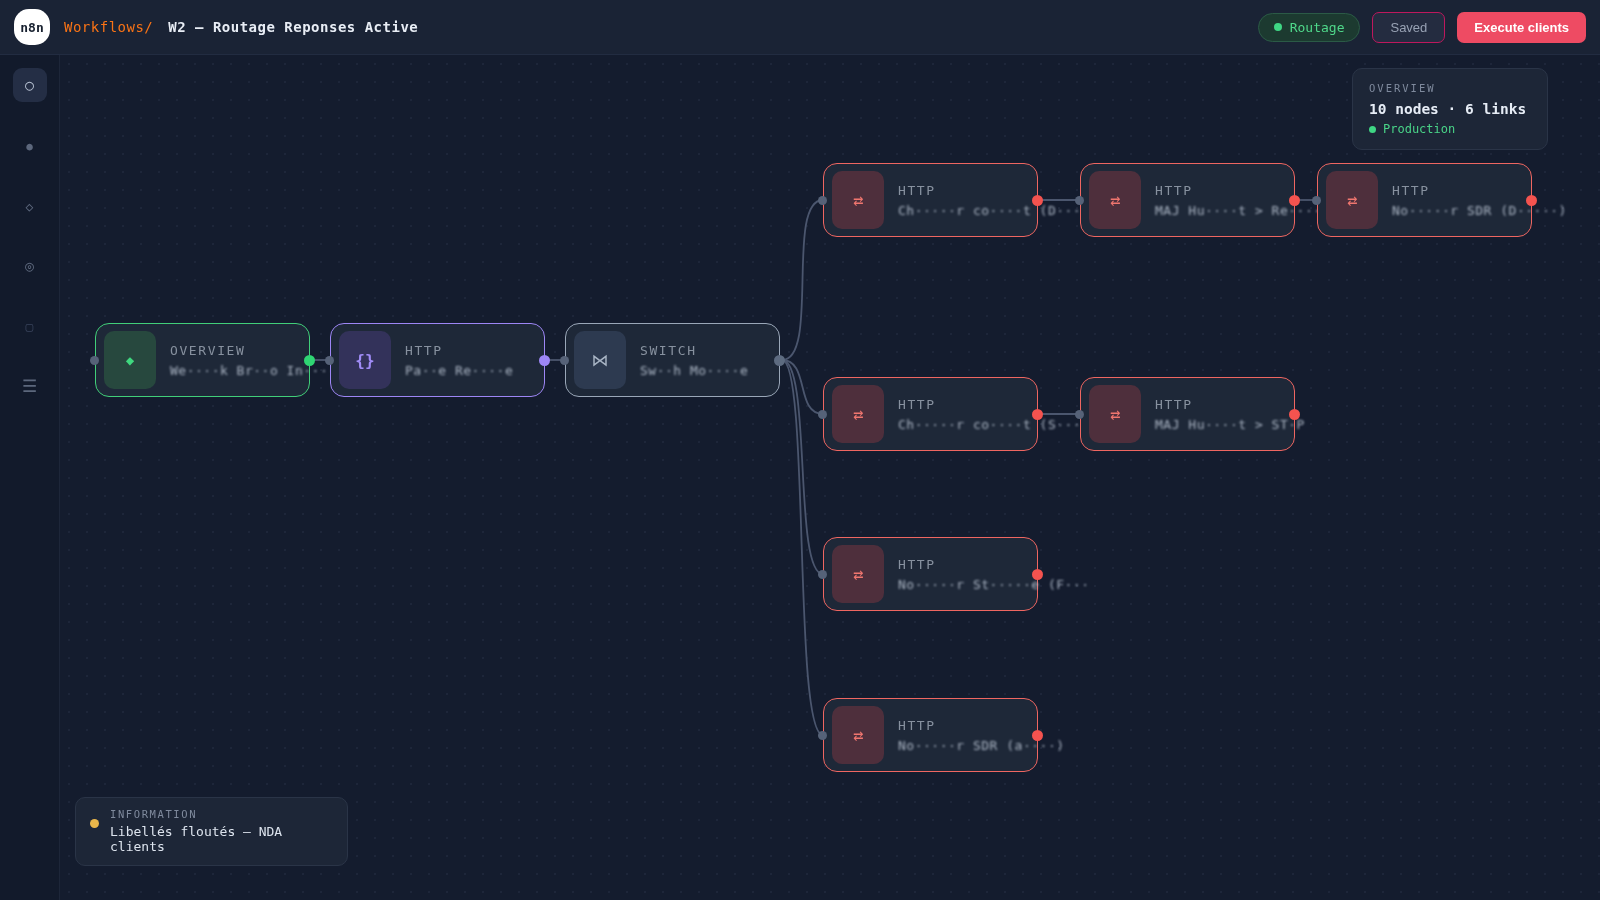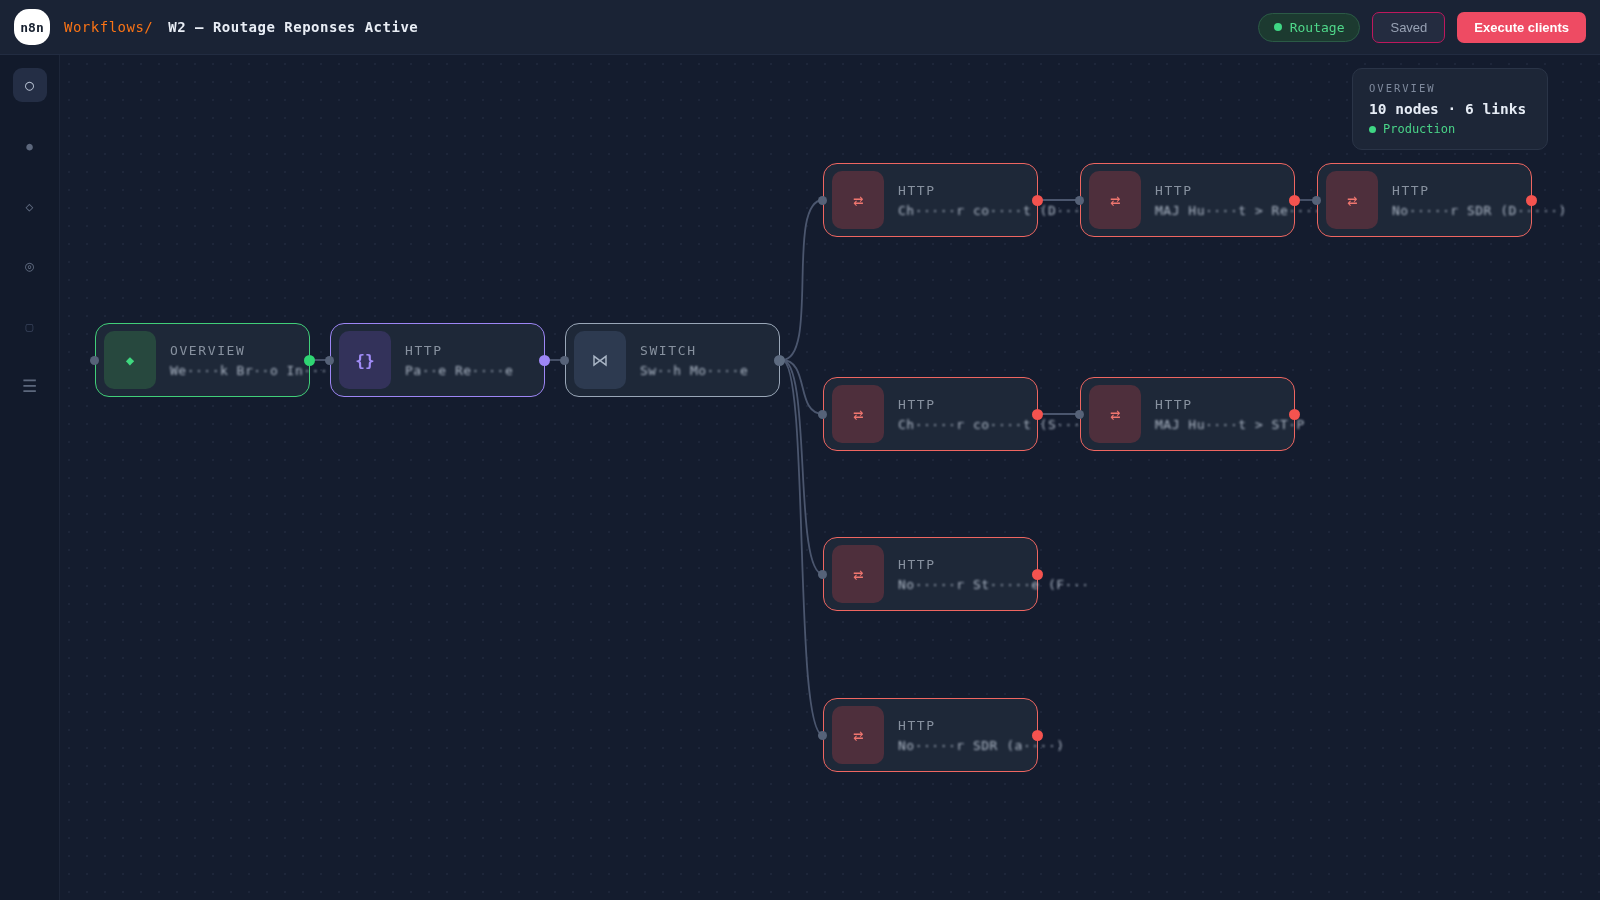--- a/index.html
+++ b/index.html
@@ -260,14 +260,21 @@
 
   <div class="panel overview">
     <div class="ov-label">OVERVIEW</div>
     <div class="ov-stats">10 nodes · 6 links</div>
     <div class="ov-env">
       <span class="dot-green-sm"></span>
       <span>Production</span>
     </div>
   </div>
 
+  <div class="panel infobox">
+    <span class="dot-yellow"></span>
+    <div>
+      <div class="info-label">INFORMATION</div>
+      <div class="info-text">Libellés floutés — NDA clients</div>
+    </div>
+  </div>
 
 </div>
 
 </body></html>

